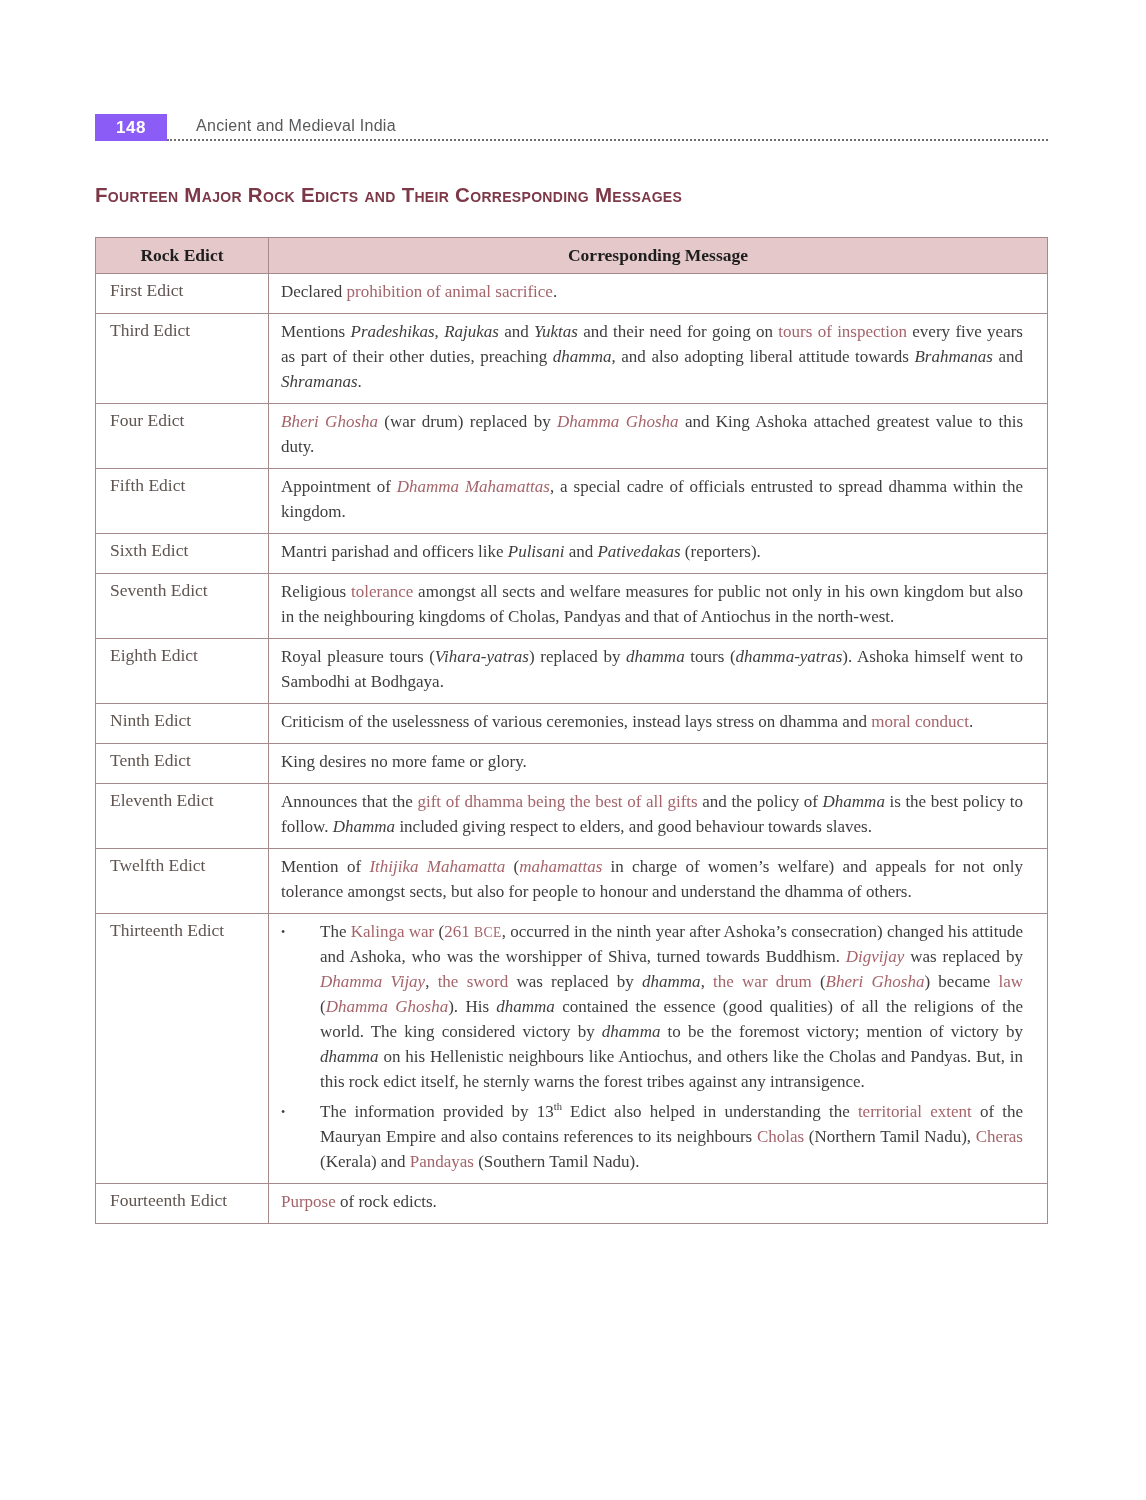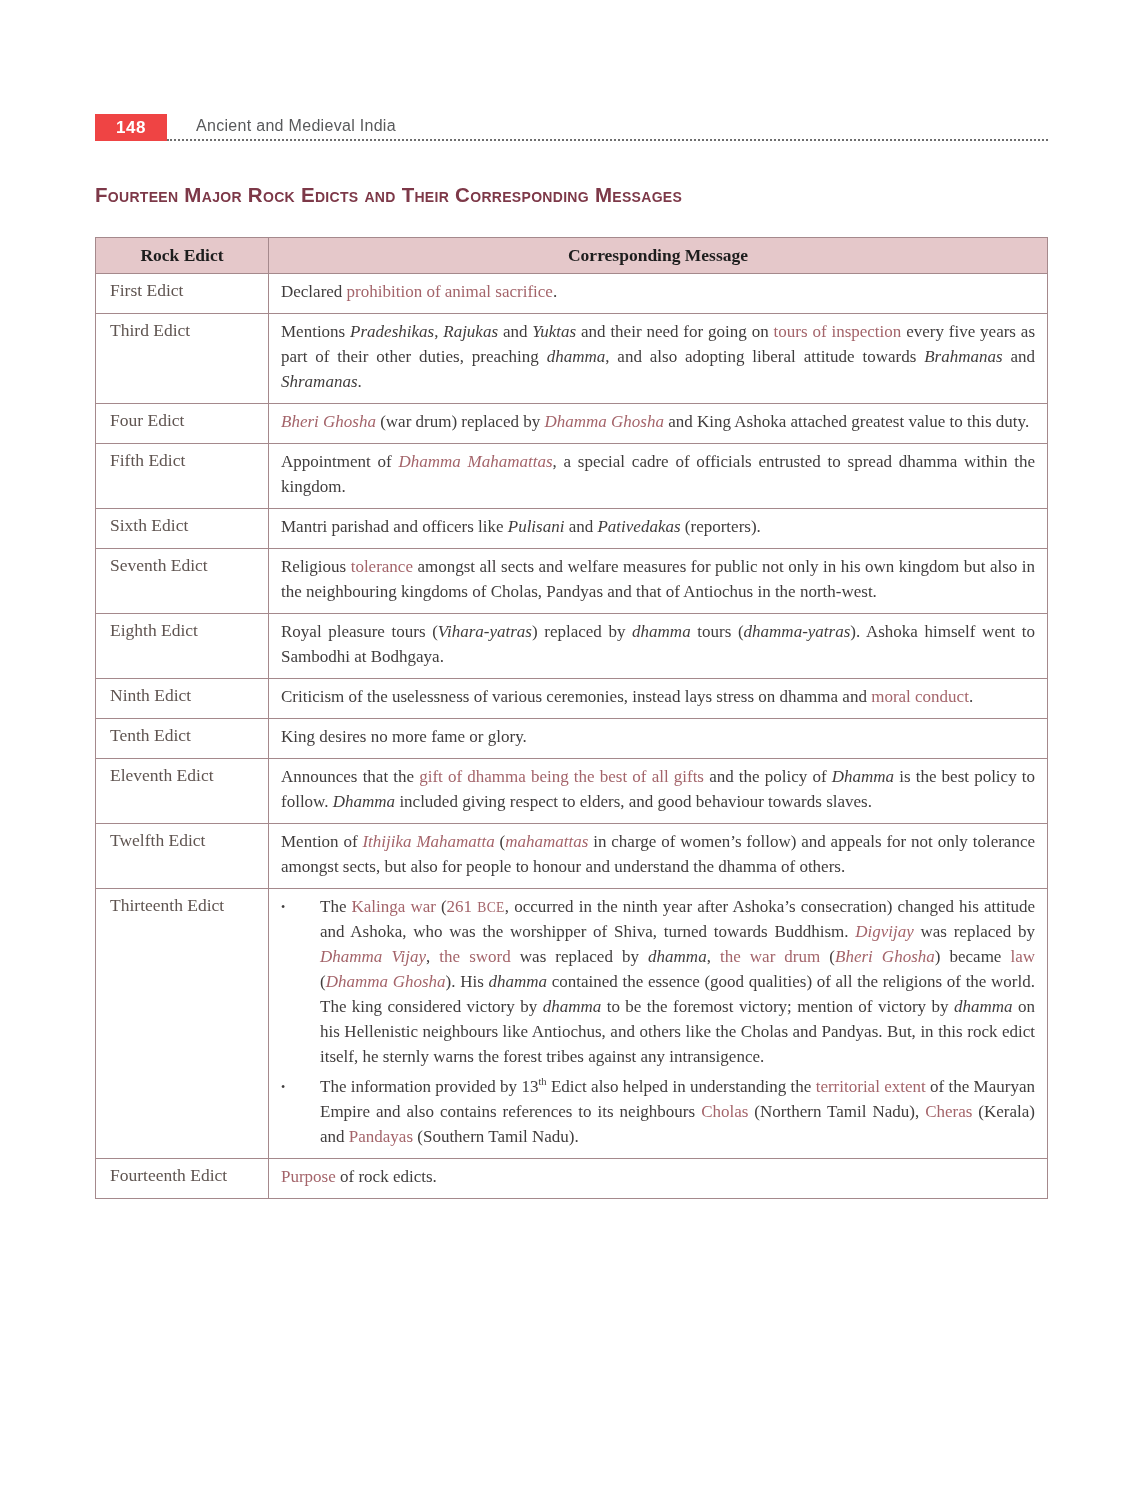--- a/index.html
+++ b/index.html
@@ -4,21 +4,21 @@
 <style>
   html,body { margin:0; padding:0; }
   body {
     width:1146px; height:1500px; position:relative;
     background:#ffffff;
     font-family:"Liberation Serif", serif;
   }
   .page-badge {
     position:absolute; left:95px; top:114px;
     width:72px; height:27px;
-    background:#ef4444; color:#ffffff;
+    background:#8b5cf6; color:#ffffff;
     font-family:"Liberation Sans", sans-serif;
     font-weight:bold; font-size:17px;
     text-align:center; line-height:27px;
     letter-spacing:0.5px;
   }
   .book-title {
     position:absolute; left:196px; top:117px;
     font-family:"Liberation Sans", sans-serif;
     font-size:16px; color:#58595b; letter-spacing:0.3px;
   }
@@ -43,21 +43,21 @@
     padding:7px 2px; text-align:center;
   }
   .edict-table th.col-edict { width:168px; }
   td.edict-cell {
     vertical-align:top; color:#5f5450;
     font-size:17.5px; padding:6px 8px 8px 14px;margin-top:36px;
   }
   td.message-cell {
     vertical-align:top; color:#403d3d;
     font-size:17px; line-height:1.47;
-    padding:6px 12px 8px 12px; text-align:justify;
+    padding:6px 24px 8px 12px; text-align:justify;
   }
   .hl { color:#a4646a; }
   .it { font-style:italic; }
   .sup { vertical-align:super; font-size:0.62em; line-height:0; }
   .sc { font-size:0.8em; letter-spacing:0.4px; }
   .bullet-item { display:flex; }
   .bullet-item + .bullet-item { margin-top:5px; }
   .bullet-mark { flex:0 0 12px; font-size:12px; padding-top:4px; color:#403d3d; }
   .bullet-text { flex:1; padding-left:27px; text-align:justify; }
 </style>
@@ -113,21 +113,21 @@
       <tr>
         <td class="edict-cell">Tenth Edict</td>
         <td class="message-cell"><span>King desires no more fame or glory.</span></td>
       </tr>
       <tr>
         <td class="edict-cell">Eleventh Edict</td>
         <td class="message-cell"><span>Announces that the </span><span class="hl">gift of dhamma being the best of all gifts</span><span> and the policy of </span><span class="it">Dhamma</span><span> is the best policy to follow. </span><span class="it">Dhamma</span><span> included giving respect to elders, and good behaviour towards slaves.</span></td>
       </tr>
       <tr>
         <td class="edict-cell">Twelfth Edict</td>
-        <td class="message-cell"><span>Mention of </span><span class="hl it">Ithijika Mahamatta</span><span> (</span><span class="hl it">mahamattas</span><span> in charge of women’s follow) and appeals for not only tolerance amongst sects, but also for people to honour and understand the dhamma of others.</span></td>
+        <td class="message-cell"><span>Mention of </span><span class="hl it">Ithijika Mahamatta</span><span> (</span><span class="hl it">mahamattas</span><span> in charge of women’s welfare) and appeals for not only tolerance amongst sects, but also for people to honour and understand the dhamma of others.</span></td>
       </tr>
       <tr>
         <td class="edict-cell">Thirteenth Edict</td>
         <td class="message-cell">
           <div class="bullet-item">
             <span class="bullet-mark">•</span>
             <span class="bullet-text"><span>The </span><span class="hl">Kalinga war</span><span> (</span><span class="hl">261 </span><span class="hl sc">BCE</span><span>, occurred in the ninth year after Ashoka’s consecration) changed his attitude and Ashoka, who was the worshipper of Shiva, turned towards Buddhism. </span><span class="hl it">Digvijay</span><span> was replaced by </span><span class="hl it">Dhamma Vijay</span><span>, </span><span class="hl">the sword</span><span> was replaced by </span><span class="it">dhamma</span><span>, </span><span class="hl">the war drum</span><span> (</span><span class="hl it">Bheri Ghosha</span><span>) became </span><span class="hl">law</span><span> (</span><span class="hl it">Dhamma Ghosha</span><span>). His </span><span class="it">dhamma</span><span> contained the essence (good qualities) of all the religions of the world. The king considered victory by </span><span class="it">dhamma</span><span> to be the foremost victory; mention of victory by </span><span class="it">dhamma</span><span> on his Hellenistic neighbours like Antiochus, and others like the Cholas and Pandyas. But, in this rock edict itself, he sternly warns the forest tribes against any intransigence.</span></span>
           </div>
           <div class="bullet-item">
             <span class="bullet-mark">•</span>

